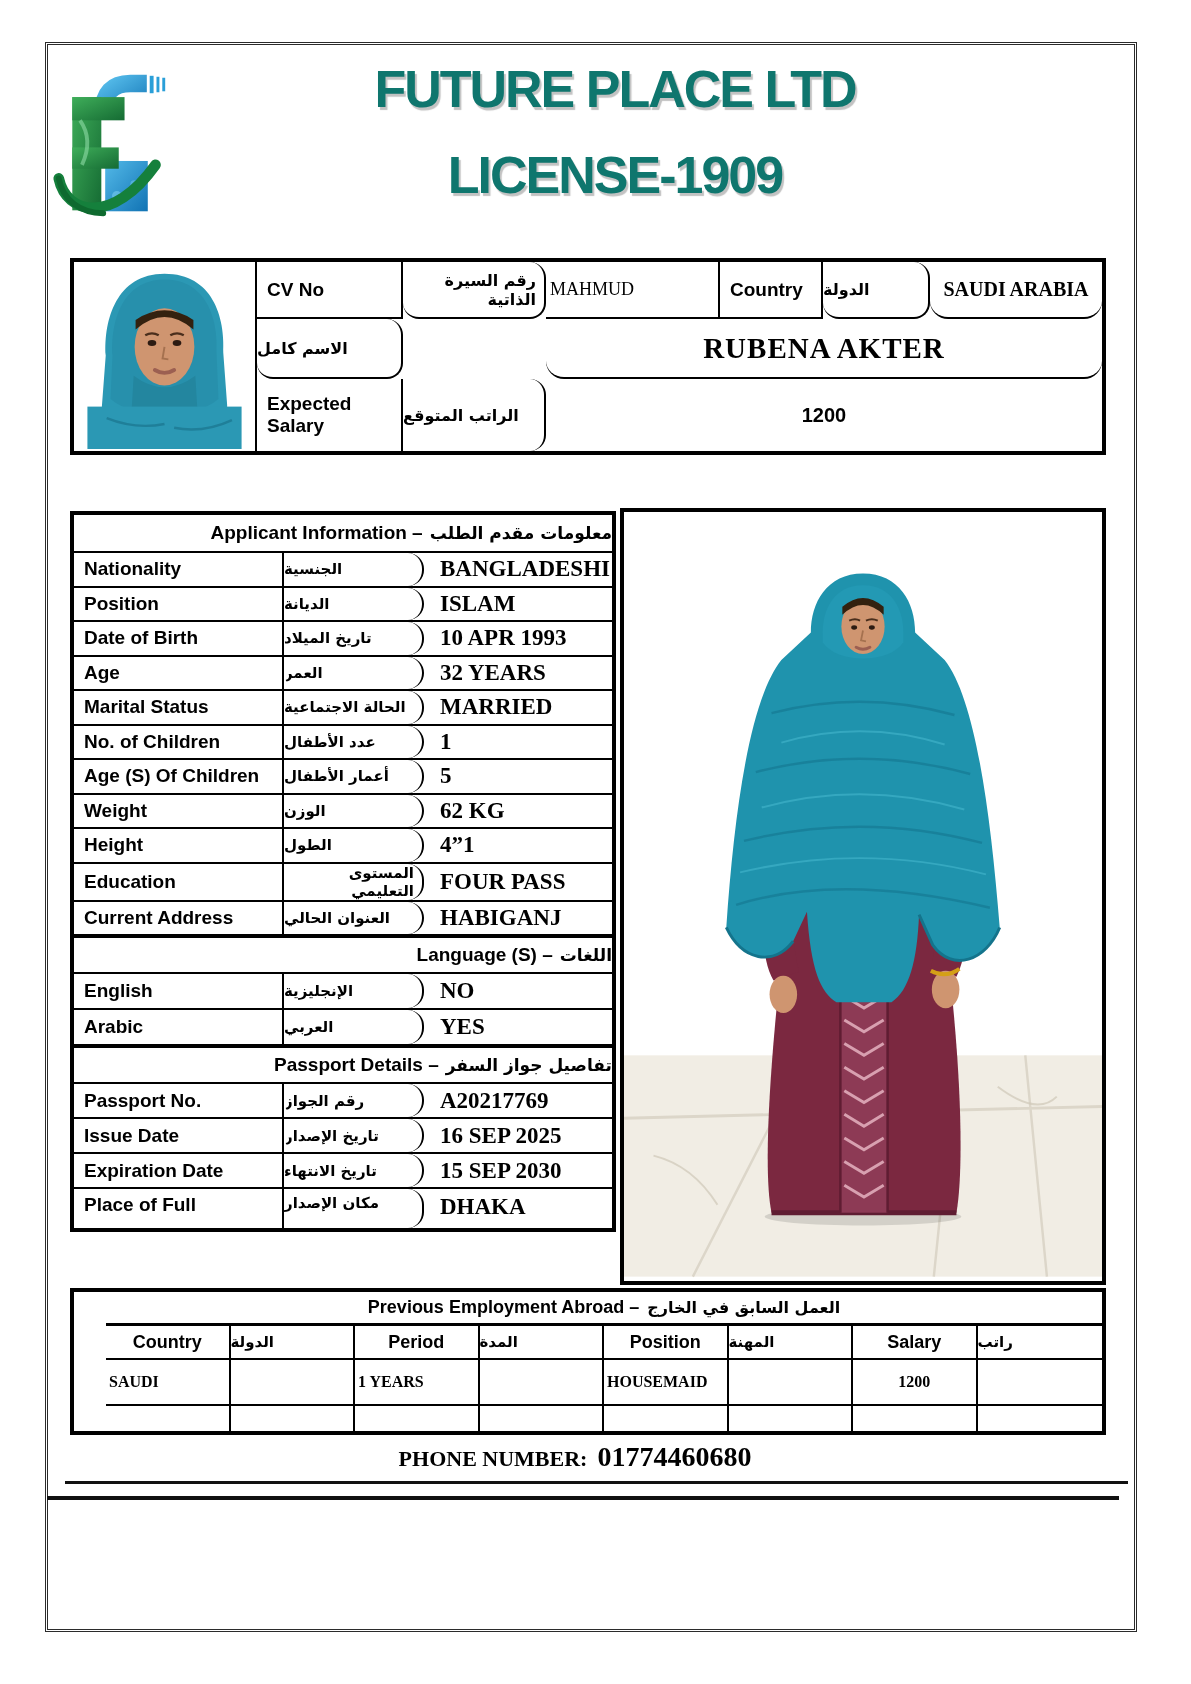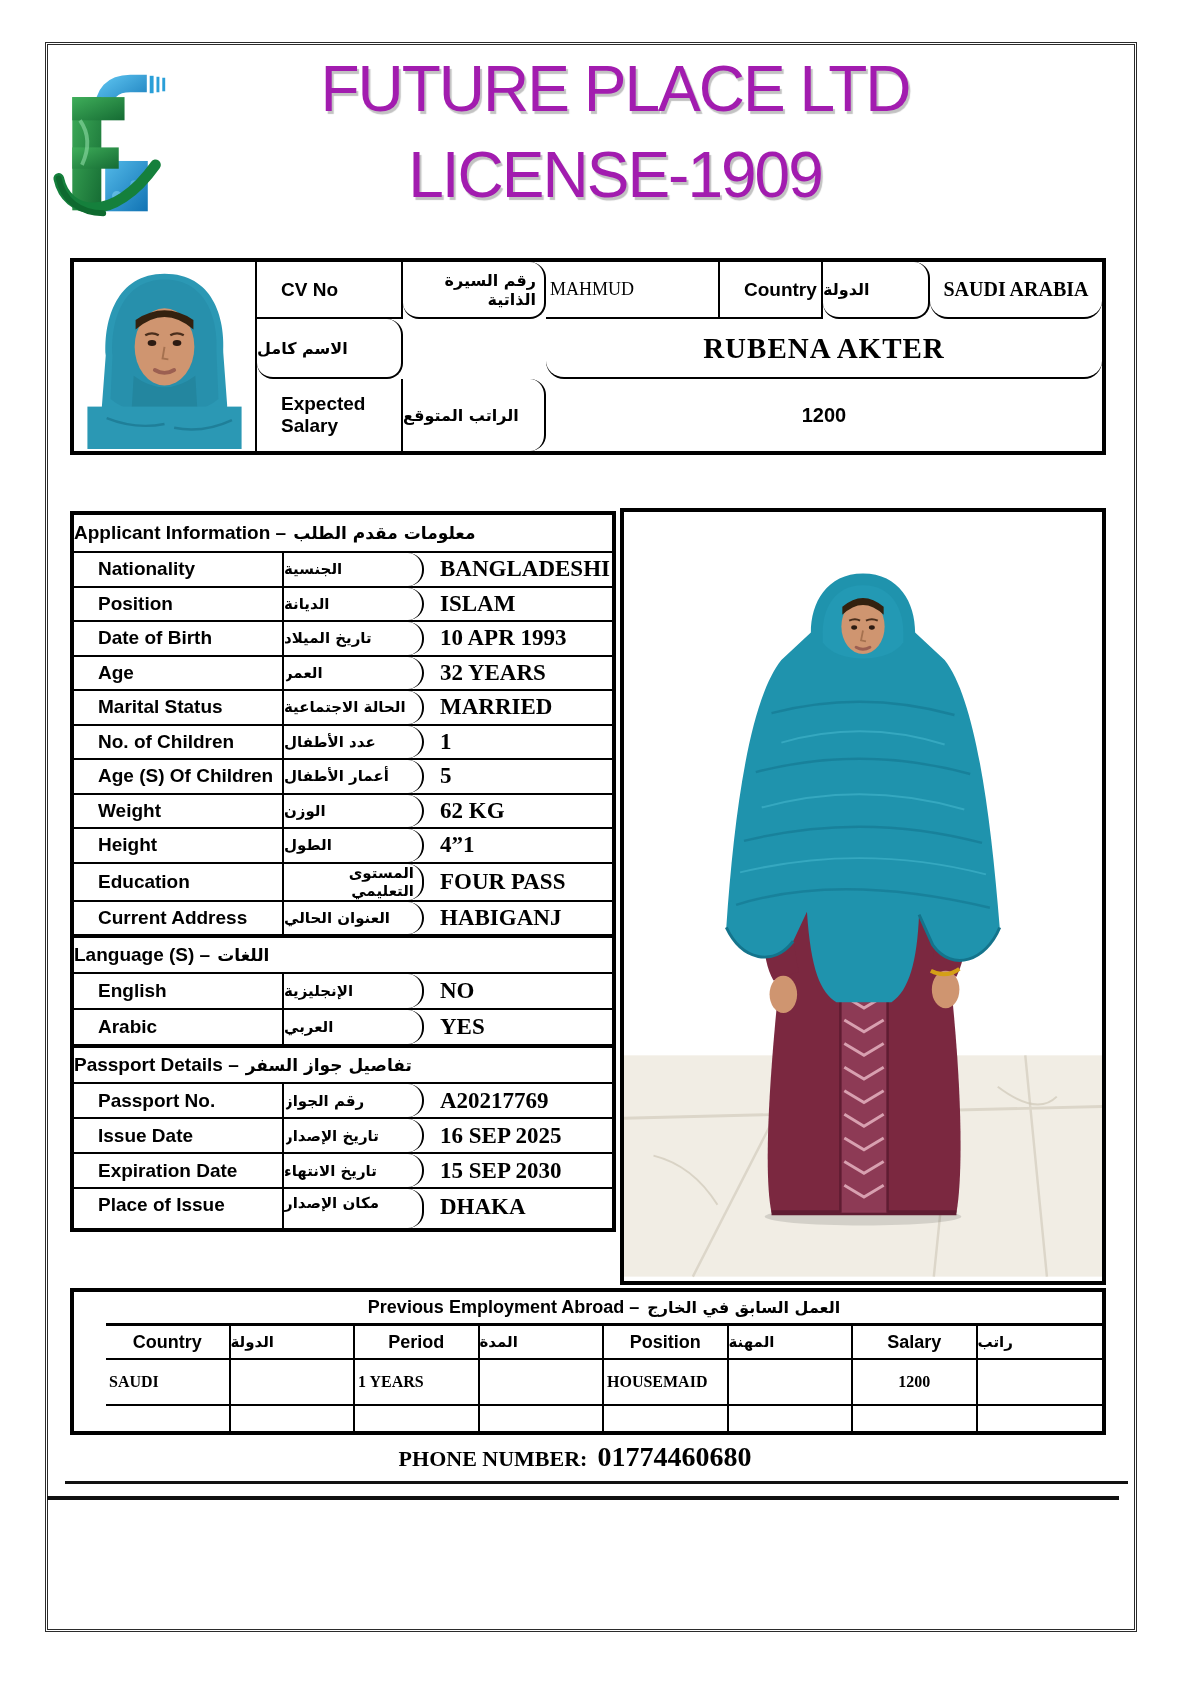--- a/index.html
+++ b/index.html
@@ -9,52 +9,52 @@
     font-family:"Liberation Sans", sans-serif; color:#000;
   }
   .page-border {
     position:absolute; left:45px; top:42px; width:1092px; height:1590px;
     border:3px double #2b2b2b; pointer-events:none;
   }
   
   .logo-wrap { position:absolute; left:52px; top:70px; width:118px; height:150px; }
   .title-block { position:absolute; left:175px; top:46px; width:880px; text-align:center; }
   .title-line {
-    font-weight:normal; font-size:64px; letter-spacing:-2px; line-height:86px;
-    color:#a21caf; text-shadow:2px 3px 1px #c2c2c2;
+    font-weight:bold; font-size:52px; letter-spacing:-2px; line-height:86px;
+    color:#0f766e; text-shadow:2px 3px 1px #c2c2c2;
   }
   
   .top-table {
     position:absolute; left:70px; top:258px; width:1036px; height:197px;
     border:4px solid #000; background:#fff; display:grid;
     grid-template-columns:183px 146px 143px 174px 103px 107px 1fr;
     grid-template-rows:57px 60px 1fr;
   }
   .cell { display:flex; align-items:center; overflow:hidden; }
   .b-r { border-right:2px solid #000; }
   .b-b { border-bottom:2px solid #000; }
   .photo-cell { grid-row:1 / 4; grid-column:1; padding:2px; }
-  .lbl-sans { font-weight:bold; font-size:19px; padding-left:24px; }
+  .lbl-sans { font-weight:bold; font-size:19px; padding-left:10px; }
   .ar { font-family:"DejaVu Sans", sans-serif; font-weight:bold; direction:rtl; }
   .ar-cell { justify-content:flex-end; padding-right:8px; font-size:15px;border-radius:16px; }
   .serif-val { font-family:"Liberation Serif", serif; font-weight:bold;border-radius:18px; }
   .top-ar { font-size:16px; }
   .v-mahmud { font-family:"Liberation Serif", serif; font-size:18px; padding-left:4px; }
   .v-saudi { justify-content:center; font-size:20px; }
   .span-right { grid-column:4 / 8; justify-content:center; }
   .v-name { font-size:29px; letter-spacing:1px; }
   .v-salary { font-weight:bold; font-size:20px; }
   
   .info-box {
     position:absolute; left:70px; top:511px; width:546px; height:721px;
     border:4px solid #000; background:#fff; display:flex; flex-direction:column;
   }
   .sec-header {
     flex:0 0 38px; border-top:2px solid #000; border-bottom:2px solid #000;
-    display:flex; align-items:center; justify-content:flex-start; gap:7px;
+    display:flex; align-items:center; justify-content:flex-end; gap:7px;
   }
   .sec-header.first { border-top:none; }
   .sec-en { font-weight:bold; font-size:19px; }
   .sec-ar { font-size:17px; }
   .irow { display:grid; grid-template-columns:210px 140px 1fr; flex:0 0 34.5px; border-bottom:2px solid #000; }
   .irow.tall { flex:1 1 auto; border-bottom:none; }
   .irow .lbl-sans { font-size:19px; }
   .irow .ar-cell { font-size:15px; }
   .irow .ival { padding-left:16px; font-size:23px; align-items:center; display:flex; }
   .irow.tall .ival, .irow.tall .cell { align-items:flex-start; padding-top:5px; }
@@ -247,21 +247,21 @@
     <div class="cell b-r lbl-sans">Issue Date</div>
     <div class="cell b-r ar ar-cell">تاريخ الإصدار</div>
     <div class="ival serif-val">16 SEP 2025</div>
   </div>
   <div class="irow" style="flex-basis:35px">
     <div class="cell b-r lbl-sans">Expiration Date</div>
     <div class="cell b-r ar ar-cell">تاريخ الانتهاء</div>
     <div class="ival serif-val">15 SEP 2030</div>
   </div>
   <div class="irow tall">
-    <div class="cell b-r lbl-sans">Place of Issue</div>
+    <div class="cell b-r lbl-sans">Place of Full</div>
     <div class="cell b-r ar ar-cell">مكان الإصدار</div>
     <div class="ival serif-val">DHAKA</div>
   </div>
 </div>
 
 <div class="photo-box">
   <svg viewBox="0 0 486 773" width="100%" height="100%" preserveAspectRatio="xMidYMid meet">
     <rect width="486" height="773" fill="#ffffff"></rect>
     <rect y="548" width="486" height="225" fill="#f1ede4"></rect>
     <path d="M0 612 L486 600" stroke="#dcd6c9" stroke-width="3" fill="none"></path>

